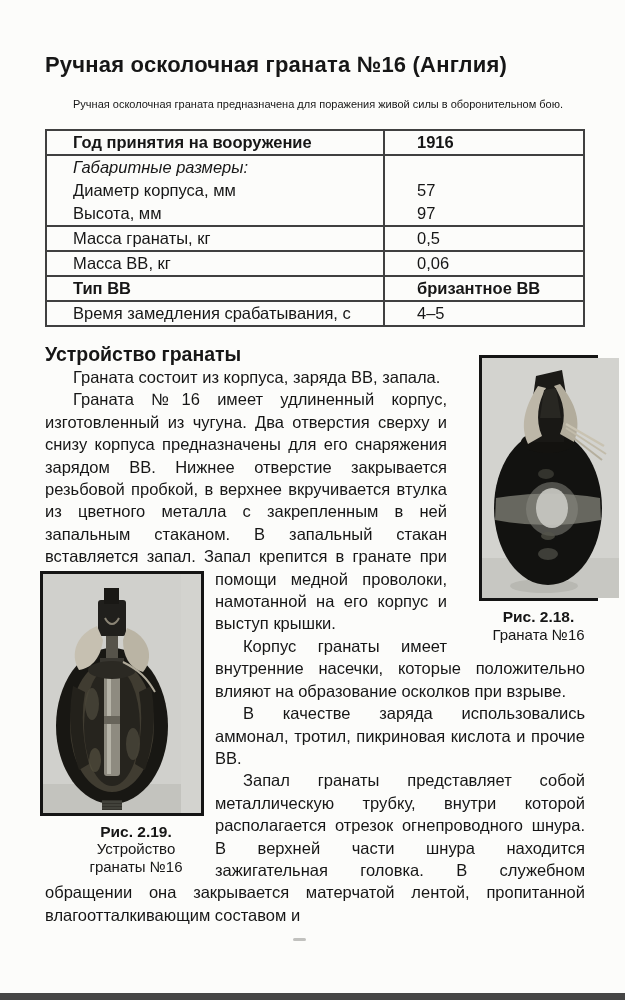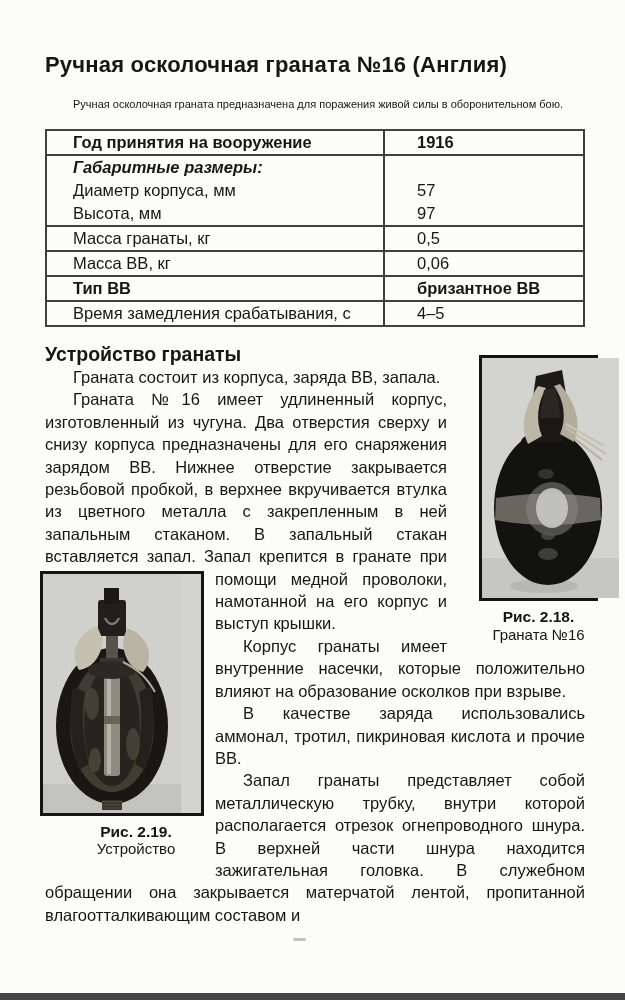--- a/index.html
+++ b/index.html
@@ -13,21 +13,21 @@
   }
   .page { position:absolute; top:0; left:0; width:625px; height:1000px; padding:52px 40px 0 45px; }
   .title { font-size:22px; font-weight:bold; letter-spacing:.2px; }
   .intro { margin-top:15px; font-size:11px; line-height:23px; text-align:justify; text-indent:28px; }
 
   table.specs { width:100%; margin-top:13px; border-collapse:collapse; font-size:16.5px; line-height:23px; }
   .specs td { border:2px solid #404040; padding:0 8px; vertical-align:top; }
   .specs td.lbl { padding-left:26px; }
   .specs td.val { width:200px; padding-left:32px; }
   .bold { font-weight:bold; }
-  .ital { font-style:italic;font-weight:bold; }
+  .ital { font-style:italic; }
   .spacer { height:23px; }
 
   .sect-heading { margin-top:16px; font-size:19.5px; font-weight:bold; }
   .bp { font-size:16.5px; line-height:22.4px; text-align:justify; text-indent:28px; }
 
   .fig { display:block; }
   .fig-right { float:right; width:143px; margin:12px -13px 4px 8px;padding-left:24px; }
   .fig-left  { float:left;  width:164px; margin:3px 11px 4px -5px; }
   .photo-frame { display:block; border:3px solid #141414; background:#d3d3cf; line-height:0; }
   .photo-frame svg { display:block; }
@@ -150,20 +150,21 @@
             <path d="M84,54 C106,62 112,84 100,98 C86,94 80,82 80,66 Z" fill="#bab4a4"></path>
             <path d="M80,88 C96,96 104,104 112,118" stroke="#b0aa9a" stroke-width="2" fill="none"></path>
             <path d="M62,44 C66,52 72,52 76,44" stroke="#8a8475" stroke-width="2" fill="none"></path>
             <rect x="59" y="226" width="20" height="10" fill="#33322c"></rect>
             <path d="M59,228 h20 M59,231 h20 M59,234 h20" stroke="#53524a" stroke-width="1"></path>
           </svg>
         </span>
         <span class="cap">
           <span class="cap-t">Рис. 2.19.</span>
           <span class="cap-s">Устройство</span>
+          <span class="cap-s">гранаты №16</span>
         </span>
       </span>
       <span>медной проволоки, намотанной на его корпус и выступ крышки.</span>
     </p>
 
     <p class="bp">
       <span>Корпус гранаты имеет внутренние насечки, которые положительно влияют на образование осколков при взрыве.</span>
     </p>
     <p class="bp">
       <span>В качестве заряда использовались аммонал, тротил, пикриновая кислота и прочие ВВ.</span>

